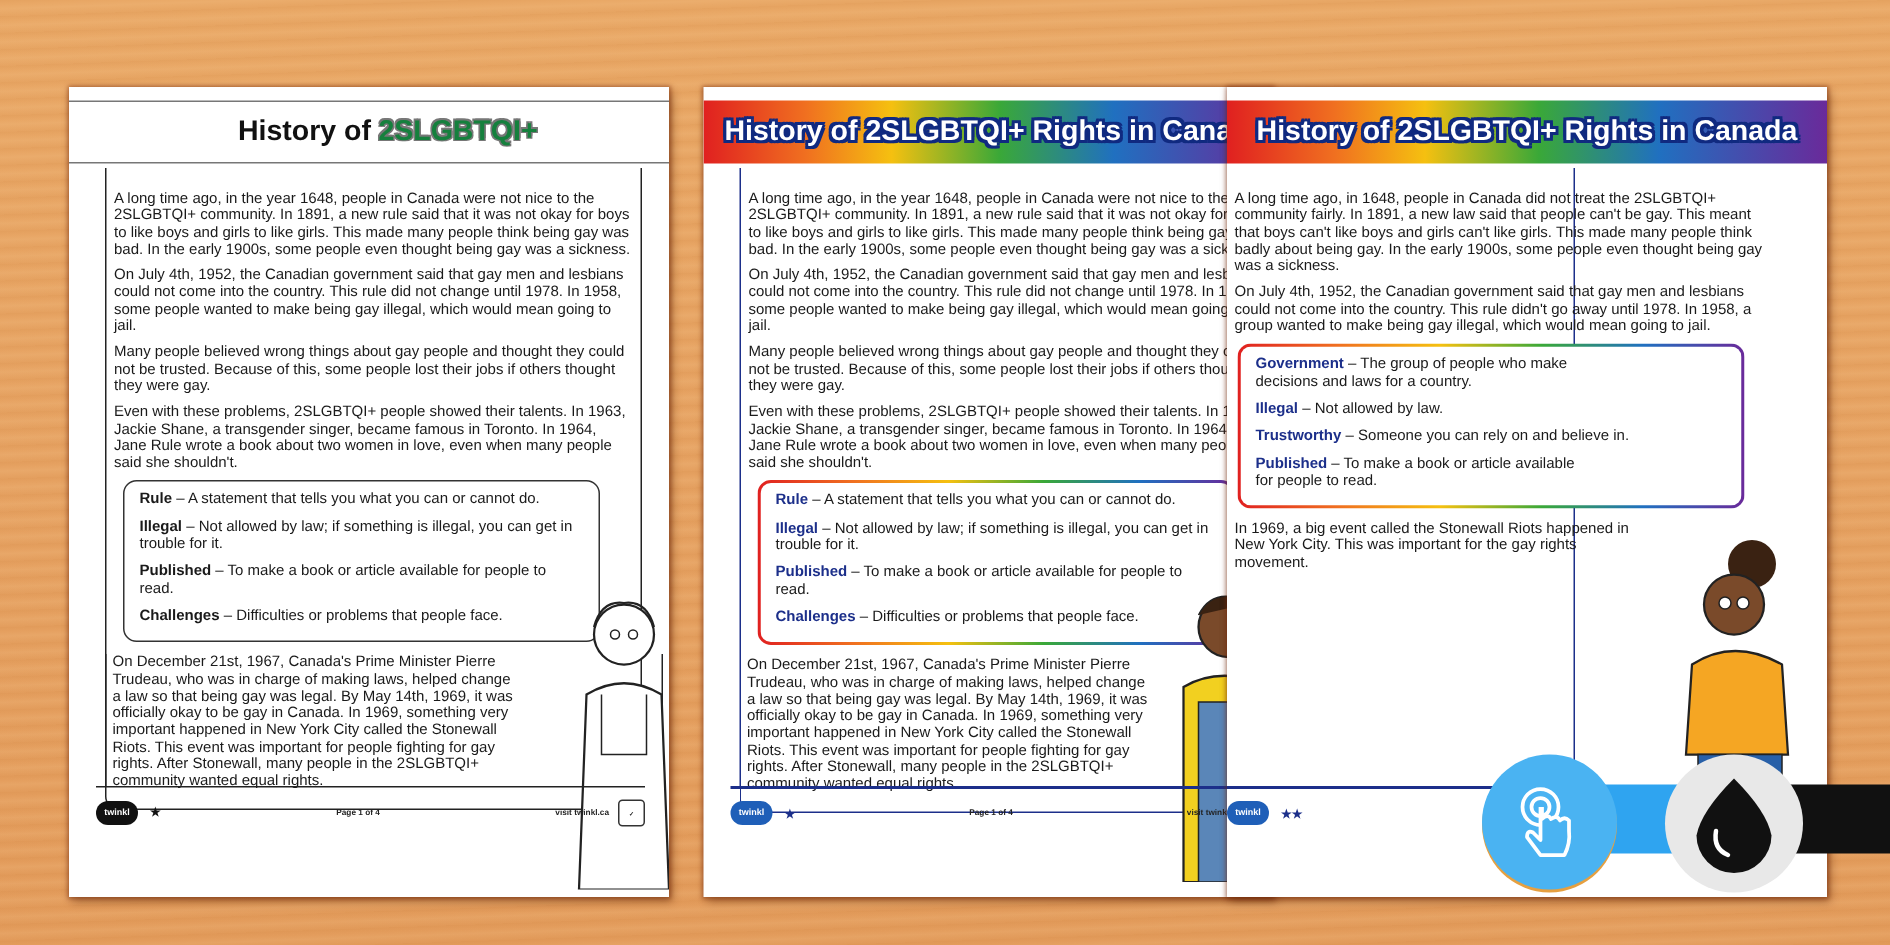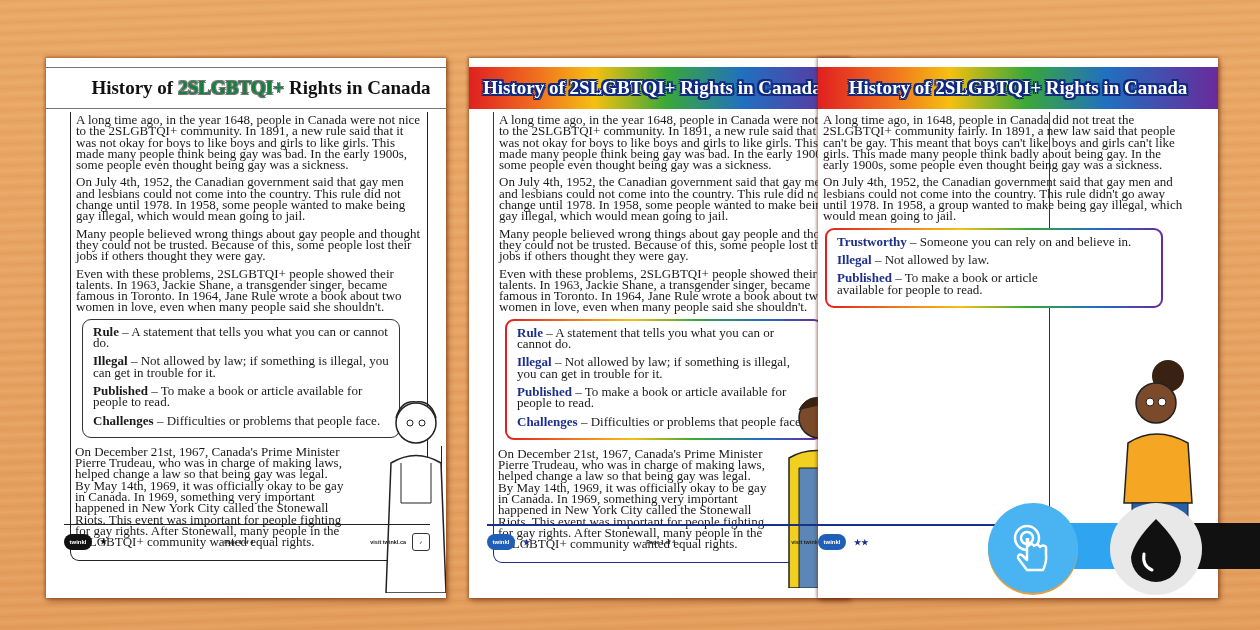--- a/index.html
+++ b/index.html
@@ -18,21 +18,21 @@
     overflow: hidden;
   }
   #sheet1 { left: 46px; top: 58px; width: 400px; height: 540px; }
   #sheet2 { left: 469px; top: 58px; width: 380px; height: 540px; z-index: 2; }
   #sheet3 { left: 818px; top: 58px; width: 400px; height: 540px; z-index: 3; }
 
   .title-bar {
     height: 42px;
     margin-top: 9px;
     display: flex; align-items: center; justify-content: center;
-    font-family: Liberation Serif, serif;
+    font-family: Liberation Sans, sans-serif;
     font-weight: bold; font-size: 19px; white-space: nowrap;
   }
   #sheet1 .title-bar { border-top: 1.5px solid #777; border-bottom: 1.5px solid #777; color: #111; padding-left: 30px; }
   #sheet1 .title-bar .outline {
     color: #15803d;
     text-shadow: -1px -1px 0 #777, 1px -1px 0 #777, -1px 1px 0 #777, 1px 1px 0 #777;
     margin: 0 5px;
   }
   .rainbow {
     background: linear-gradient(90deg, #e02020 0%, #f07020 18%, #f5c010 33%, #3aa838 52%, #2070c0 72%, #6a2a9a 100%);
@@ -45,23 +45,23 @@
   #sheet2 .title-bar { justify-content: flex-start; padding-left: 14px; }
 
   .body-frame {
     position: absolute; left: 24px; right: 18px; top: 54px; bottom: 74px;
     border-left: 1.5px solid #222; border-right: 1.5px solid #222;
   }
   #sheet2 .body-frame, #sheet3 .body-frame { border-color: #1c2f8a; }
   #sheet3 .body-frame { left: 0; right: 168px; border-left: none; }
 
   .content {
-    position: absolute; left: 30px; top: 56px; width: 345px;
-    font-family: Liberation Serif, serif;
-    font-size: 13px; line-height: 11.3px; color: #1a1a1a;
+    position: absolute; left: 30px; top: 69px; width: 345px;
+    font-family: Liberation Sans, sans-serif;
+    font-size: 10px; line-height: 11.3px; color: #1a1a1a;
   }
   #sheet2 .content { left: 30px; width: 345px; }
   #sheet3 .content { left: 5px; width: 360px; }
   .content p { margin-bottom: 6px; }
 
   .glossary {
     border: 1.5px solid #333; border-radius: 9px;
     padding: 6px 10px 4px 10px; margin: 6px 11px 8px 6px;
     width: 318px;
   }
@@ -123,21 +123,20 @@
   #tap-button { left: 988px; top: 503px; width: 90px; height: 90px; background: #4ab3f2; box-shadow: 0 2px 0 #e6a040; }
   #ink-button { left: 1110px; top: 503px; width: 92px; height: 92px; background: #e8e8e8; }
 </style>
 </head>
 <body>
 
 <div class="sheet" id="sheet1">
   <div class="title-bar">
     <span>History of</span>
     <span class="outline">2SLGBTQI+</span>
-    <span>Rights in Canada</span>
   </div>
   <div class="body-frame"></div>
   <div class="content">
     <p>A long time ago, in the year 1648, people in Canada were not nice to the 2SLGBTQI+ community. In 1891, a new rule said that it was not okay for boys to like boys and girls to like girls. This made many people think being gay was bad. In the early 1900s, some people even thought being gay was a sickness.</p>
     <p>On July 4th, 1952, the Canadian government said that gay men and lesbians could not come into the country. This rule did not change until 1978. In 1958, some people wanted to make being gay illegal, which would mean going to jail.</p>
     <p>Many people believed wrong things about gay people and thought they could not be trusted. Because of this, some people lost their jobs if others thought they were gay.</p>
     <p>Even with these problems, 2SLGBTQI+ people showed their talents. In 1963, Jackie Shane, a transgender singer, became famous in Toronto. In 1964, Jane Rule wrote a book about two women in love, even when many people said she shouldn't.</p>
     <div class="glossary">
       <div class="term-row"><span class="term">Rule</span> – <span>A statement that tells you what you can or cannot do.</span></div>
       <div class="term-row"><span class="term">Illegal</span> – <span>Not allowed by law; if something is illegal, you can get in trouble for it.</span></div>
@@ -198,24 +197,26 @@
   </div>
 </div>
 
 <div class="sheet" id="sheet3">
   <div class="title-bar rainbow">History of 2SLGBTQI+ Rights in Canada</div>
   <div class="body-frame"></div>
   <div class="content">
     <p>A long time ago, in 1648, people in Canada did not treat the 2SLGBTQI+ community fairly. In 1891, a new law said that people can't be gay. This meant that boys can't like boys and girls can't like girls. This made many people think badly about being gay. In the early 1900s, some people even thought being gay was a sickness.</p>
     <p>On July 4th, 1952, the Canadian government said that gay men and lesbians could not come into the country. This rule didn't go away until 1978. In 1958, a group wanted to make being gay illegal, which would mean going to jail.</p>
     <div class="glossary">
+      <div class="term-row" style="width:250px"><span class="term">Government</span> – <span>The group of people who make decisions and laws for a country.</span></div>
+      <div class="term-row"><span class="term">Illegal</span> – <span>Not allowed by law.</span></div>
       <div class="term-row"><span class="term">Trustworthy</span> – <span>Someone you can rely on and believe in.</span></div>
-      <div class="term-row"><span class="term">Illegal</span> – <span>Not allowed by law.</span></div>
       <div class="term-row" style="width:220px"><span class="term">Published</span> – <span>To make a book or article available for people to read.</span></div>
     </div>
+    <p style="width:270px">In 1969, a big event called the Stonewall Riots happened in New York City. This was important for the gay rights movement.</p>
   </div>
   <svg class="character" id="char3" viewBox="0 0 100 190">
     <circle cx="62" cy="18" r="16" fill="#3a2212"></circle>
     <circle cx="50" cy="45" r="20" fill="#7a4a2a" stroke="#222" stroke-width="1.5"></circle>
     <circle cx="44" cy="44" r="4" fill="#fff" stroke="#222"></circle>
     <circle cx="56" cy="44" r="4" fill="#fff" stroke="#222"></circle>
     <path d="M22 85 q28 -18 60 0 l4 60 h-68 z" fill="#f5a623" stroke="#222" stroke-width="1.5"></path>
     <path d="M26 145 h56 v22 h-56 z" fill="#2860a8" stroke="#222"></path>
     <path d="M32 167 v20 M70 167 v20" stroke="#3a8a3a" stroke-width="8"></path>
   </svg>

